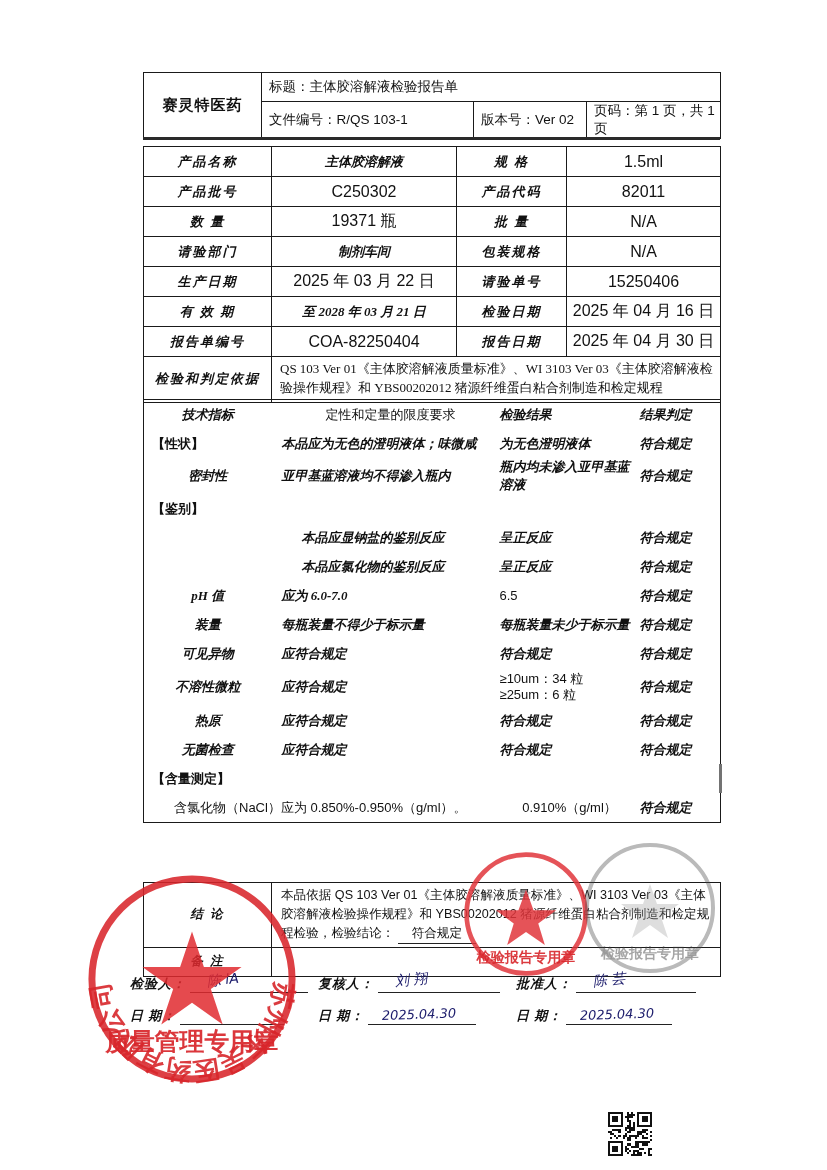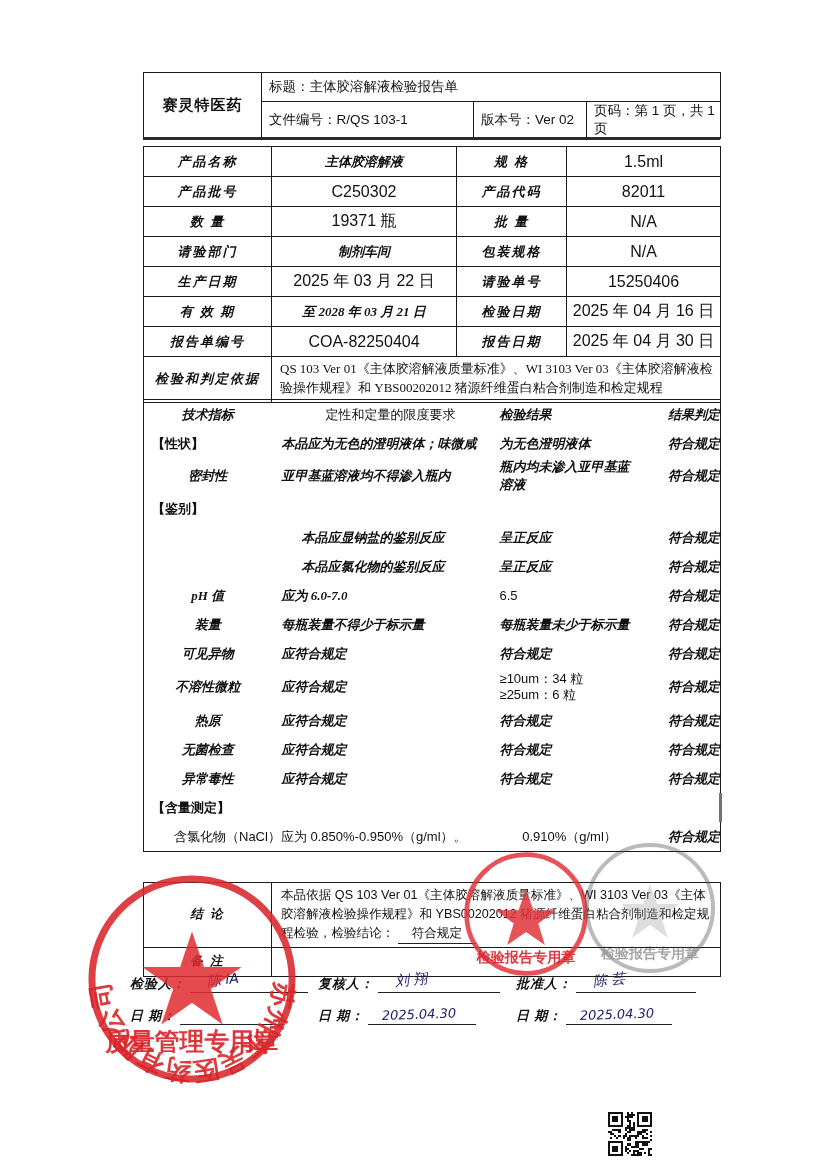--- a/index.html
+++ b/index.html
@@ -43,21 +43,21 @@
   
   .res{position:absolute;left:143px;top:399px;width:577px;}
   .res td{border:none;height:29px;font-size:13px;}
   .res .outer{border-left:1px solid #1a1a1a;}
   .res .outerR{border-right:1px solid #1a1a1a;}
   .res tr.brdT td{border-top:1px solid #1a1a1a;}
   .res tr.brdB td{border-bottom:1px solid #1a1a1a;}
   .c-ind{width:128px;text-align:center;}
   .c-req{width:228px;text-align:left;padding-left:10px;}
   .c-rst{width:140px;text-align:left;}
-  .c-jdg{width:81px;text-align:right;}
+  .c-jdg{width:81px;text-align:left;}
   .cn{font-style:italic;font-weight:bold;}
   .sect{text-align:left;padding-left:8px;font-weight:bold;font-size:13px;
     font-family:"Liberation Sans","DejaVu Sans",sans-serif;}
   .indent{padding-left:30px;text-align:left;}
   .mono{font-family:"Liberation Sans","DejaVu Sans",sans-serif;}
   .twoline{line-height:1.25;font-size:12.5px;
     font-family:"Liberation Sans","DejaVu Sans",sans-serif;}
 
   .assaytxt{text-align:left;padding-left:30px;font-size:12.8px;
     font-family:"Liberation Sans","DejaVu Sans",sans-serif;}
@@ -265,26 +265,20 @@
           <td class="c-jdg cn outerR">符合规定</td>
         </tr>
         <tr>
           <td class="c-ind cn outer">热原</td>
           <td class="c-req cn">应符合规定</td>
           <td class="c-rst cn">符合规定</td>
           <td class="c-jdg cn outerR">符合规定</td>
         </tr>
         <tr>
           <td class="c-ind cn outer">无菌检查</td>
-          <td class="c-req cn">应符合规定</td>
-          <td class="c-rst cn">符合规定</td>
-          <td class="c-jdg cn outerR">符合规定</td>
-        </tr>
-        <tr>
-          <td class="c-ind cn outer">异常毒性</td>
           <td class="c-req cn">应符合规定</td>
           <td class="c-rst cn">符合规定</td>
           <td class="c-jdg cn outerR">符合规定</td>
         </tr>
         <tr>
           <td colspan="4" class="sect outer outerR" style="border-left:1px solid #1a1a1a;border-right:3px solid #737373;">【含量测定】</td>
         </tr>
         <tr class="brdB">
           <td colspan="2" class="assaytxt outer">含氯化物（NaCl）应为 0.850%-0.950%（g/ml）。</td>
           <td class="assayres">0.910%（g/ml）</td>

